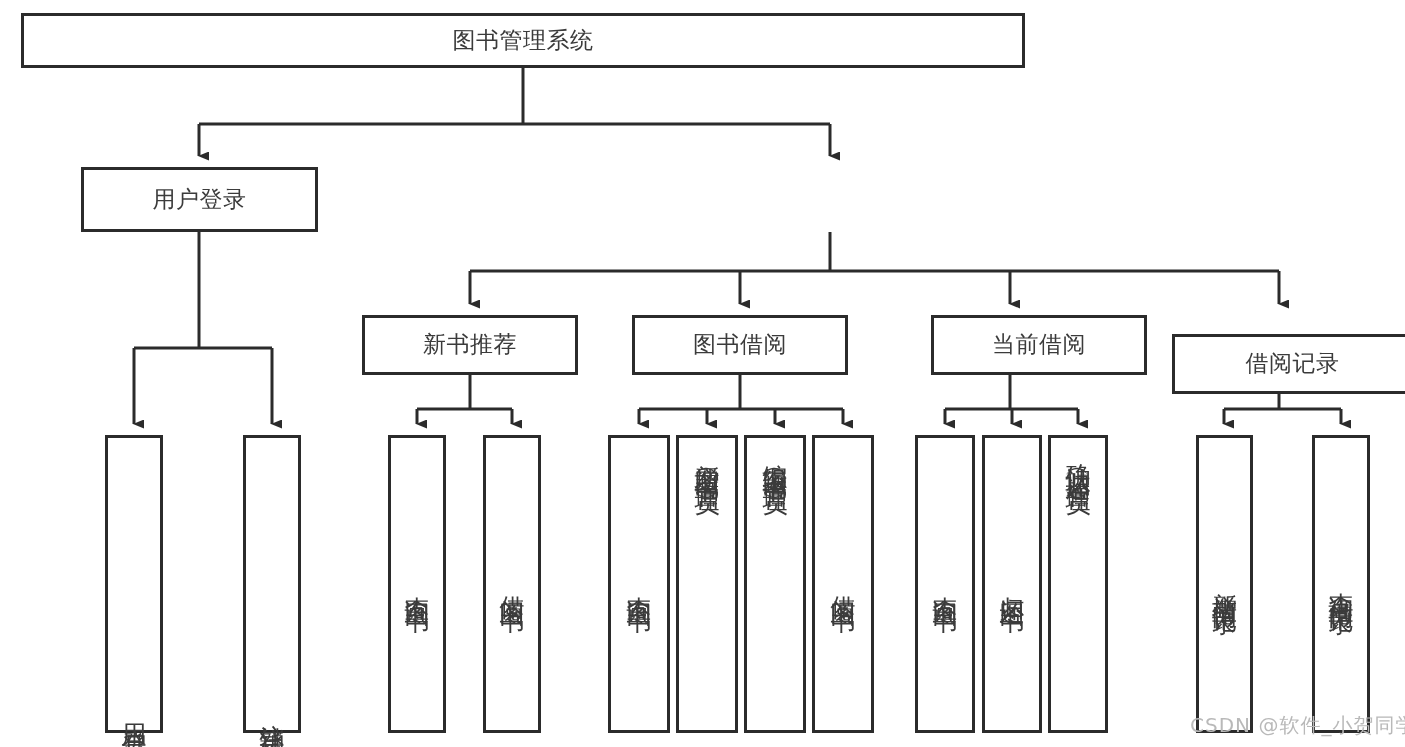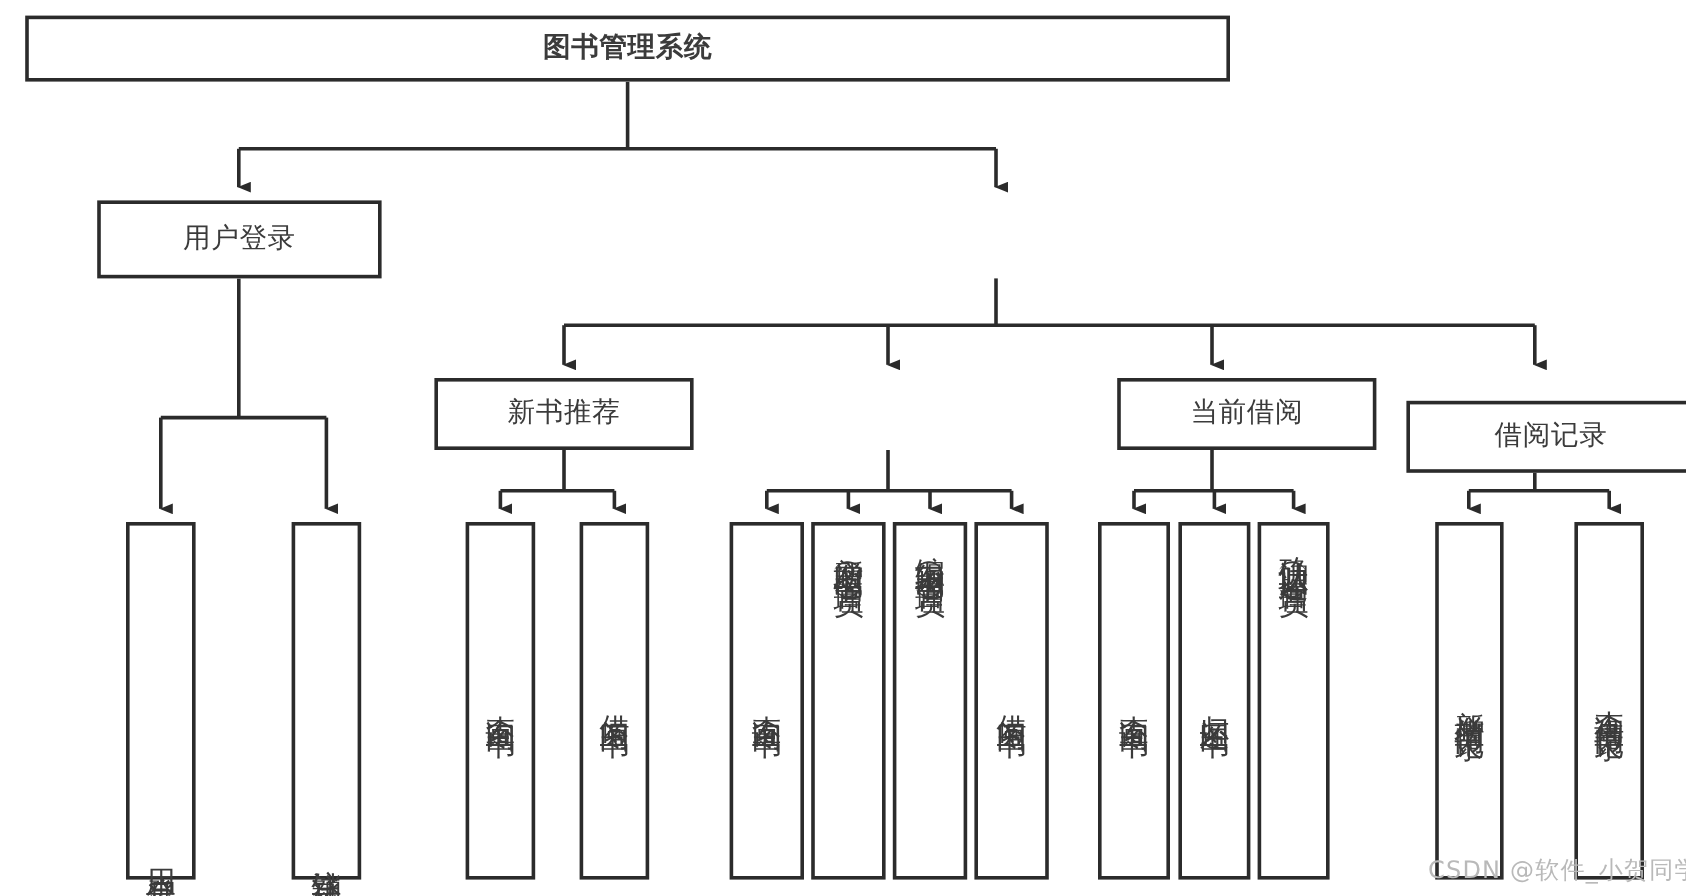--- a/index.html
+++ b/index.html
@@ -117,30 +117,33 @@
       <path d="M1012,409 L1012,424" marker-end="url(#arrow)"></path>
       <path d="M1078,409 L1078,424" marker-end="url(#arrow)"></path>
 
       <path d="M1279,375 L1279,409"></path>
       <path d="M1224,409 L1341,409"></path>
       <path d="M1224,409 L1224,424" marker-end="url(#arrow)"></path>
       <path d="M1341,409 L1341,424" marker-end="url(#arrow)"></path>
     </g>
   </svg>
 
-  <div class="node horiz" style="left:21px; top:13px; width:1004px; height:55px;font-weight:bold;">
+  <div class="node horiz" style="left:21px; top:13px; width:1004px; height:55px;">
     <span>图书管理系统</span>
   </div>
 
   <div class="node horiz" style="left:81px; top:167px; width:237px; height:65px;">
     <span>用户登录</span>
   </div>
 
   <div class="node horiz" style="left:362px; top:315px; width:216px; height:60px;">
     <span>新书推荐</span>
+  </div>
+  <div class="node horiz" style="left:632px; top:315px; width:216px; height:60px;">
+    <span>图书借阅</span>
   </div>
   <div class="node horiz" style="left:902px; top:315px; width:216px; height:60px;margin-left:29px;">
     <span>当前借阅</span>
   </div>
   <div class="node horiz" style="left:1172px; top:334px; width:241px; height:60px;">
     <span>借阅记录</span>
   </div>
 
   <div class="node vert align-bottom" style="left:105px; top:435px; width:58px; height:298px;">
     <span class="vtext">用户登录</span>

